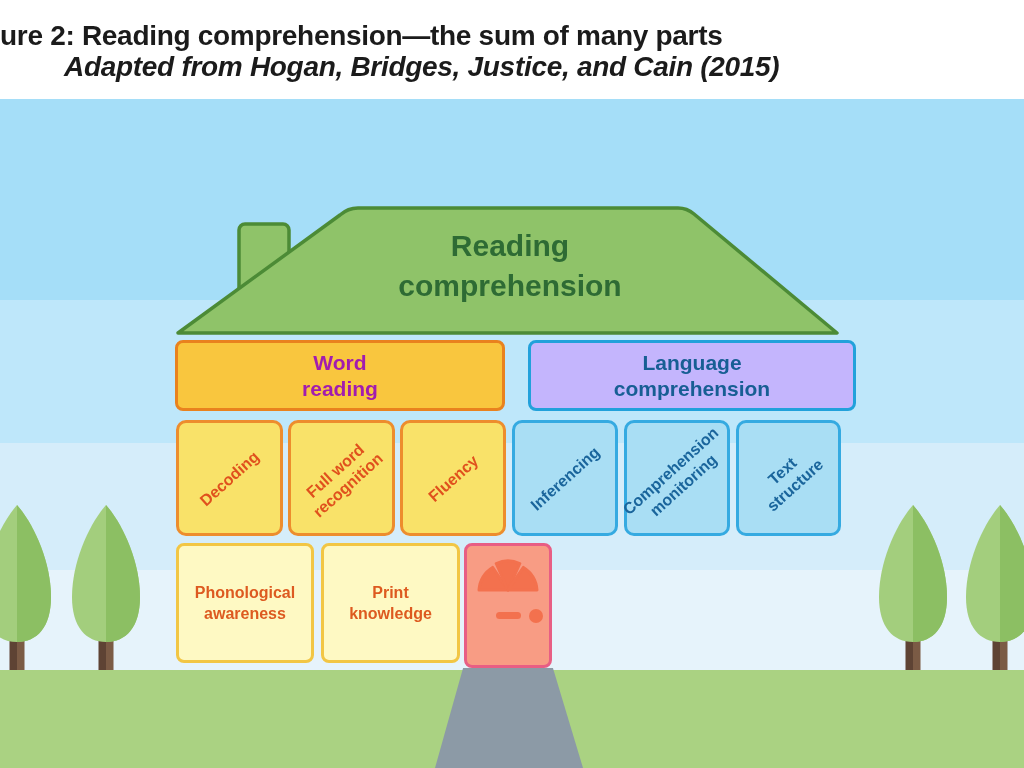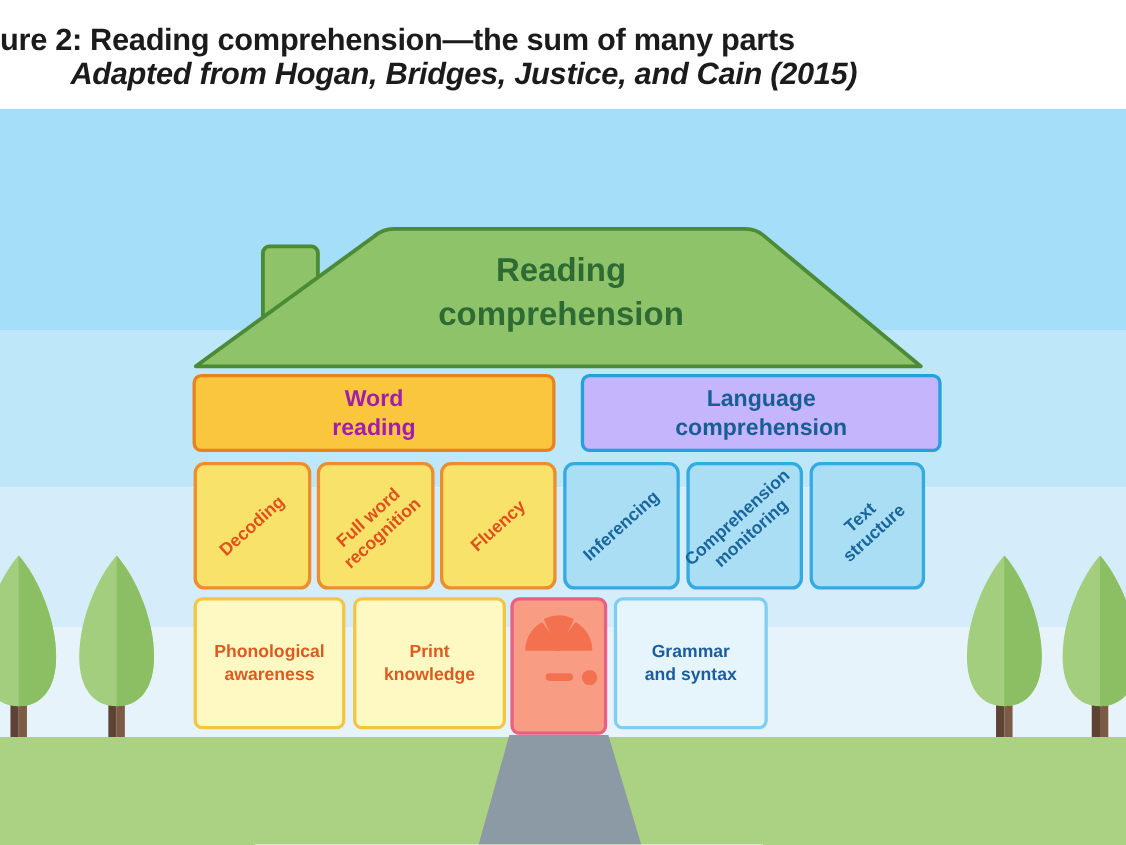--- a/index.html
+++ b/index.html
@@ -142,18 +142,14 @@
       <g fill="#F3714E" stroke="#F3714E" stroke-width="3" stroke-linejoin="round">
         <path d="M 41 31 L 12 31 A 29 29 0 0 1 25.6 8.4 Z"></path>
         <path d="M 41 31 L 29.2 4.5 A 29 29 0 0 1 52.8 4.5 Z"></path>
         <path d="M 41 31 L 56.4 8.4 A 29 29 0 0 1 70 31 Z"></path>
       </g>
     </svg>
     <div class="handle-bar"></div>
     <div class="handle-dot"></div>
   </div>
 
-  <div class="bx b-lblue" style="left:558px; width:140px;">
-    <span class="lbl">Grammar
-and syntax</span>
-  </div>
 
 </div>
 
 </body></html>

